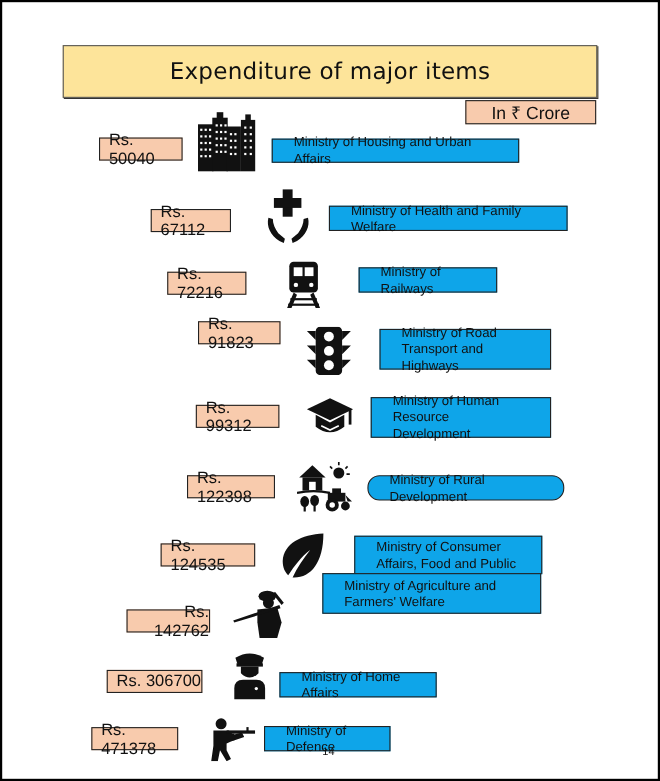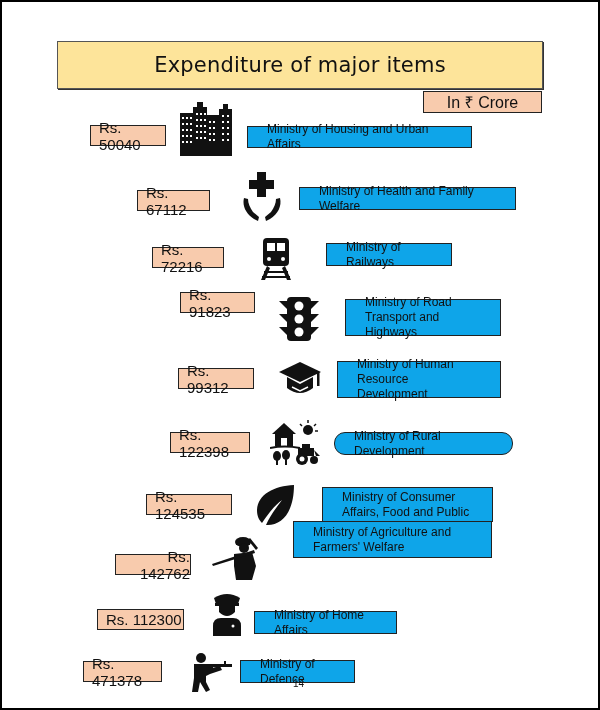--- a/index.html
+++ b/index.html
@@ -159,21 +159,21 @@
 <svg class="icon" style="left:210px;top:536px;" width="54" height="44" viewBox="0 0 54 44">
   <ellipse cx="33" cy="6" rx="8" ry="5" fill="#111"></ellipse>
   <rect x="26" y="5" width="14" height="4" fill="#111"></rect>
   <circle cx="34" cy="12" r="5" fill="#111"></circle>
   <path d="M24 18 L42 16 L46 30 L42 44 L26 44 L24 30 Z" fill="#111"></path>
   <path d="M40 2 L48 12 L46 14 L38 4 Z" fill="#111"></path>
   <path d="M2 28 L44 14 L45 17 L3 30 Z" fill="#111"></path>
 </svg>
 <div class="min" style="left:293px;top:521px;width:199px;height:37px;">Ministry of Agriculture and Farmers' Welfare</div>
 
-<div class="amt" style="left:97px;top:609px;width:87px;">Rs.  112300</div>
+<div class="amt" style="left:97px;top:609px;width:87px;">Rs.  306700</div>
 <svg class="icon" style="left:211px;top:592px;" width="32" height="44" viewBox="0 0 32 44">
   <path d="M3 6 Q16 -2 29 6 L27 12 L5 12 Z" fill="#111"></path>
   <rect x="4" y="11" width="24" height="3" fill="#111"></rect>
   <path d="M8 14 L24 14 L24 20 Q16 28 8 20 Z" fill="#111"></path>
   <path d="M2 44 L2 34 Q2 26 10 26 L22 26 Q30 26 30 34 L30 44 Z" fill="#111"></path>
   <circle cx="22" cy="34" r="1.5" fill="#fff"></circle>
 </svg>
 <div class="min" style="left:254px;top:611px;width:143px;height:23px;">Ministry of Home Affairs</div>
 
 <div class="amt" style="left:83px;top:661px;width:79px;">Rs. 471378</div>

